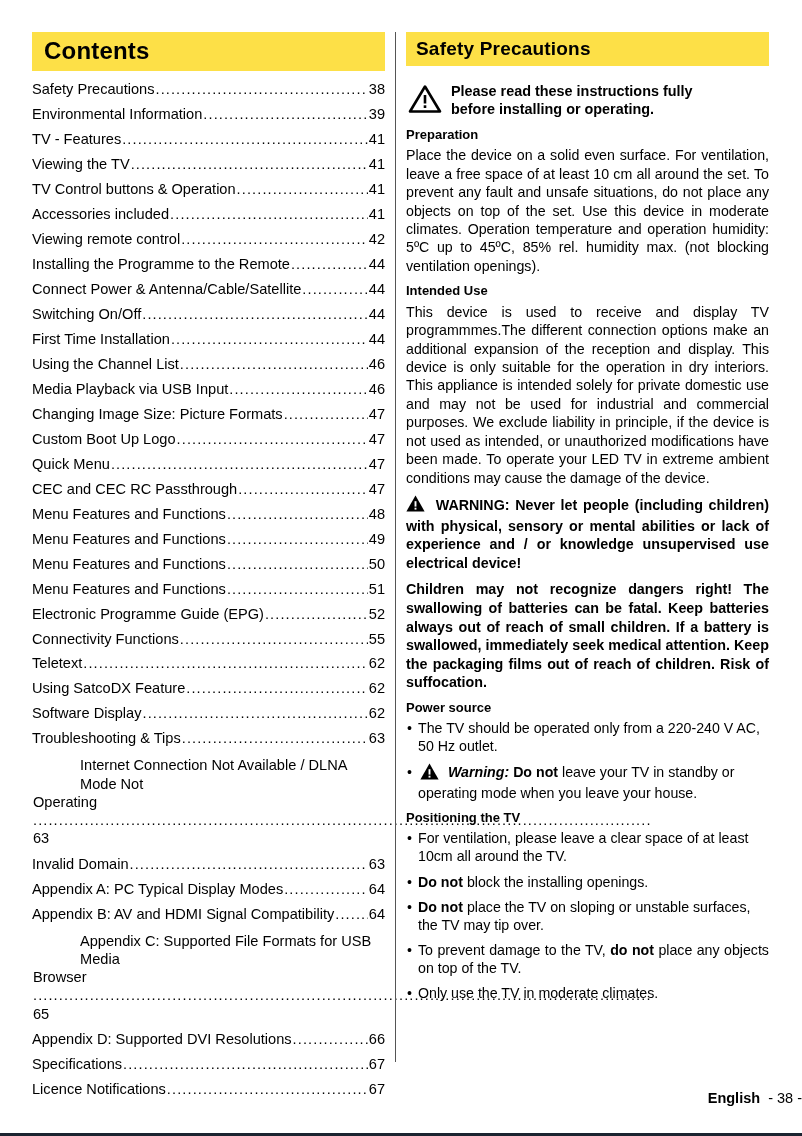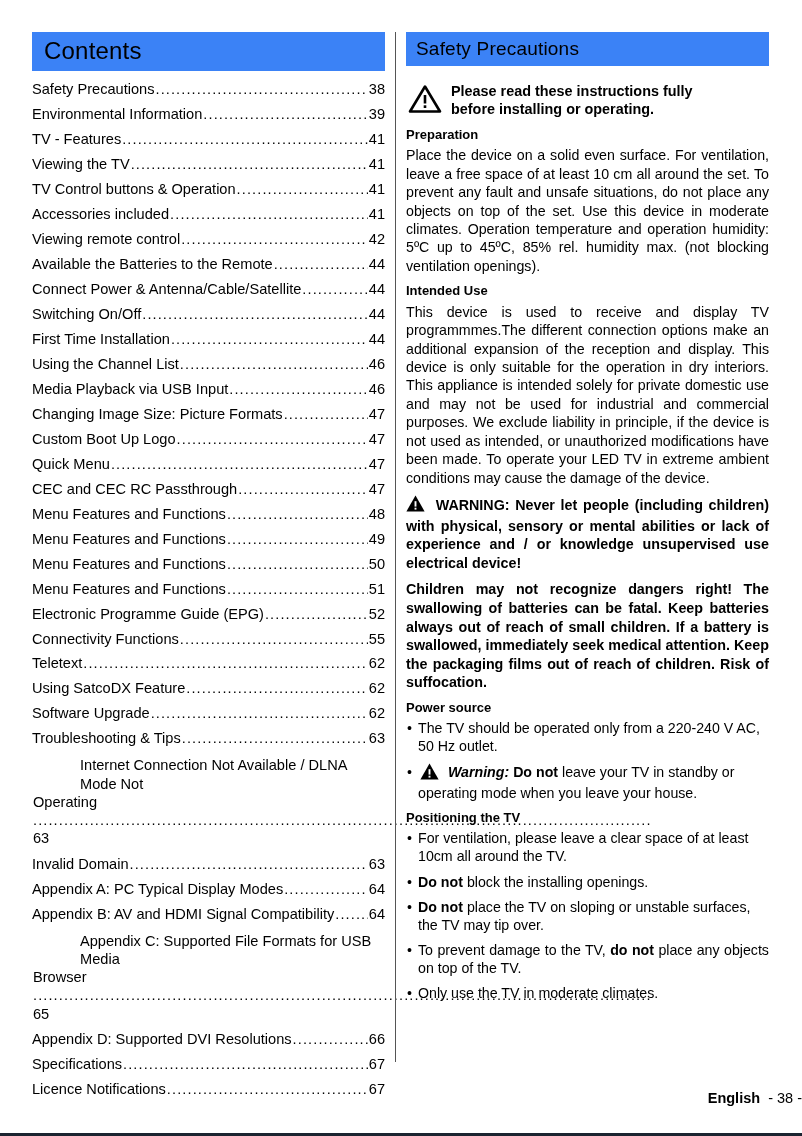--- a/index.html
+++ b/index.html
@@ -47,23 +47,23 @@
     margin: 0 10px 0 10px;
     height: 1030px;
   }
   .col-right {
     width: 363px;
     flex: 0 0 363px;
   }
 
   
   .band {
-    background: #3b82f6;
+    background: #fde047;
     font-size: 24px;
-    font-weight: normal;
+    font-weight: bold;
     line-height: 1.0;
     padding: 7px 0 8px 12px;
     letter-spacing: 0.2px;
     box-sizing: border-box;
   }
   .band.right-band {
     font-size: 19px;
     padding: 7px 0 8px 10px;
   }
 
@@ -241,21 +241,21 @@
             <span class="t">Accessories included</span>
             <span class="lead">........................................................................................................................</span>
             <span class="pg">41</span>
           </div>
           <div class="toc-entry">
             <span class="t">Viewing remote control </span>
             <span class="lead">........................................................................................................................</span>
             <span class="pg">42</span>
           </div>
           <div class="toc-entry">
-            <span class="t">Available the Batteries to the Remote</span>
+            <span class="t">Installing the Programme to the Remote</span>
             <span class="lead">........................................................................................................................</span>
             <span class="pg">44</span>
           </div>
           <div class="toc-entry">
             <span class="t">Connect Power &amp; Antenna/Cable/Satellite</span>
             <span class="lead">........................................................................................................................</span>
             <span class="pg">44</span>
           </div>
           <div class="toc-entry">
             <span class="t">Switching On/Off</span>
@@ -331,21 +331,21 @@
             <span class="t">Teletext</span>
             <span class="lead">........................................................................................................................</span>
             <span class="pg">62</span>
           </div>
           <div class="toc-entry">
             <span class="t">Using SatcoDX Feature</span>
             <span class="lead">........................................................................................................................</span>
             <span class="pg">62</span>
           </div>
           <div class="toc-entry">
-            <span class="t">Software Upgrade</span>
+            <span class="t">Software Display</span>
             <span class="lead">........................................................................................................................</span>
             <span class="pg">62</span>
           </div>
           <div class="toc-entry">
             <span class="t">Troubleshooting &amp; Tips</span>
             <span class="lead">........................................................................................................................</span>
             <span class="pg">63</span>
           </div>
           <div class="toc-entry wrap">
             <span class="firstline">Internet Connection Not Available / DLNA Mode Not</span>

